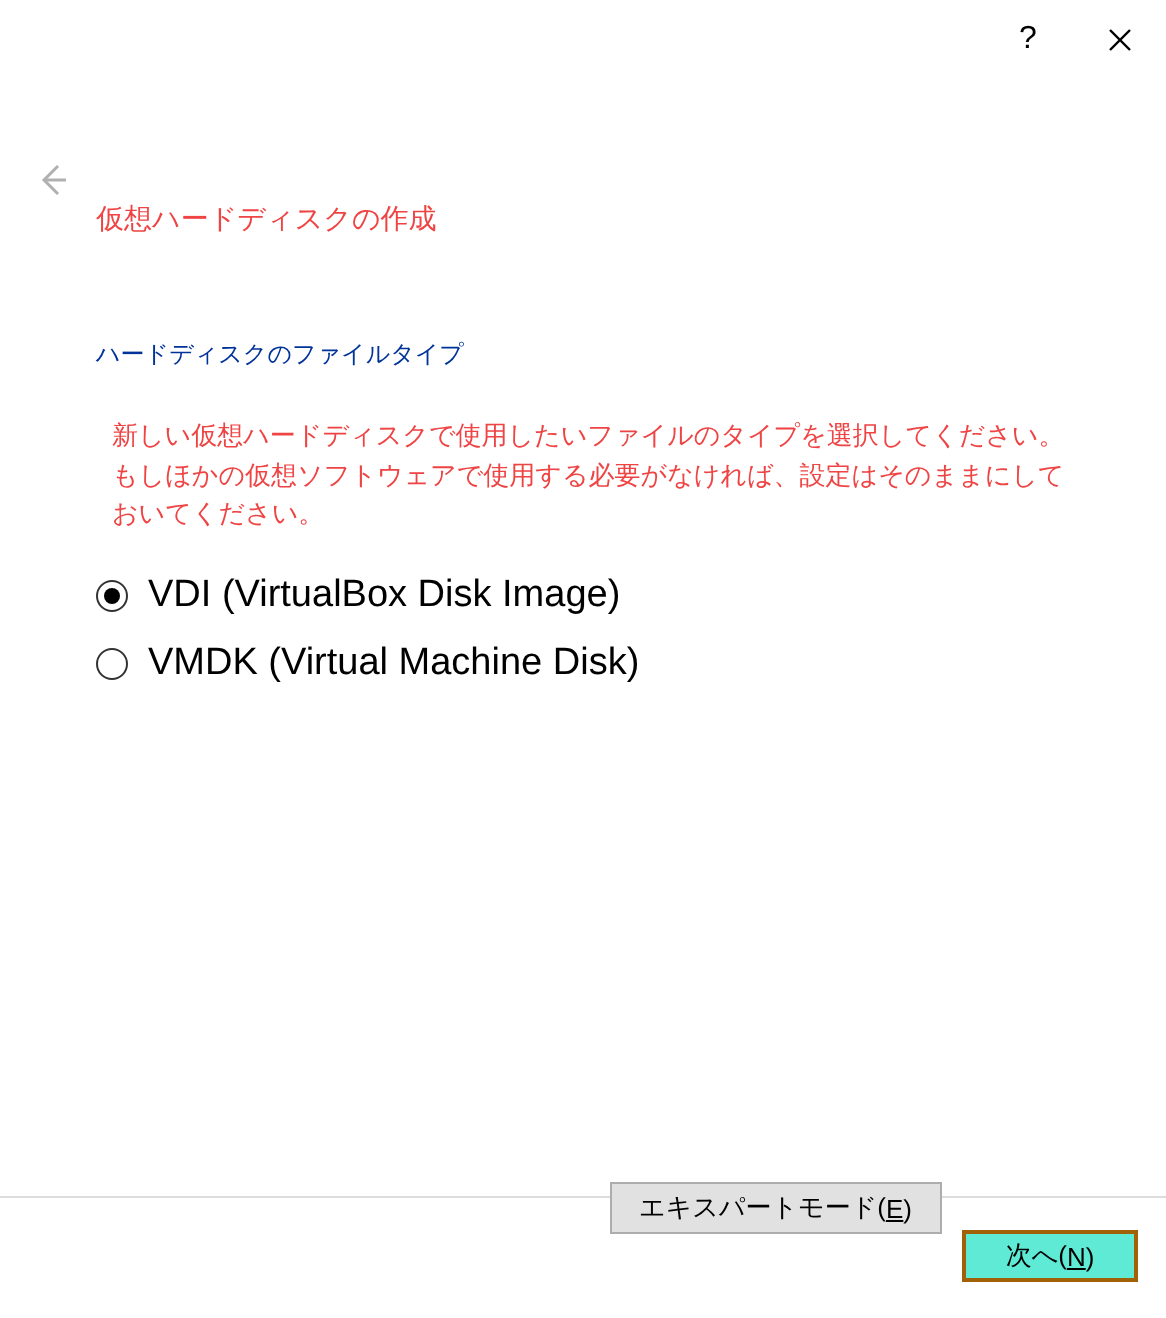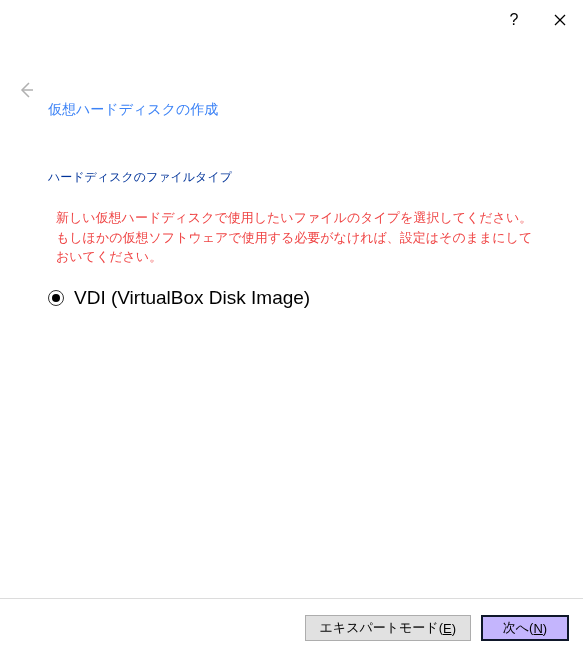--- a/index.html
+++ b/index.html
@@ -54,21 +54,21 @@
       justify-content: center;
       margin-right: 8px;
       color: #b0b0b0;
     }
     .back-arrow svg {
       width: 18px;
       height: 18px;
     }
     .wizard-title {
       font-size: 14px;
-      color: #3b82f6;
+      color: #ef4444;
       margin-top: 41px;
     }
     .content {
       padding: 40px 40px 0 48px;
     }
     .section-heading {
       font-size: 12px;
       color: #003399;
       margin-bottom: 22px;
       font-weight: normal;
@@ -133,22 +133,23 @@
       font-size: 13px;
       background: #e1e1e1;
       border: 1px solid #adadad;
       display: flex;
       align-items: center;
       justify-content: center;
       cursor: pointer;
       font-family: inherit;
     }
     .btn.default {
-      border: 2px solid #0f172a;
-      background: #c4b5fd;
+      border: 2px solid #a16207;
+      background: #5eead4;
+      margin-top: 24px;
     }
     .btn .mnemonic {
       text-decoration: underline;
     }
   </style>
 </head>
 <body>
 
 <div class="titlebar">
   <div class="titlebar-btn help-btn">?</div>
@@ -171,20 +172,24 @@
 </div>
 
 <div class="content">
   <h2 class="section-heading">ハードディスクのファイルタイプ</h2>
   <p class="description">新しい仮想ハードディスクで使用したいファイルのタイプを選択してください。もしほかの仮想ソフトウェアで使用する必要がなければ、設定はそのままにしておいてください。</p>
 
   <div class="radio-group">
     <div class="radio-option">
       <span class="radio-circle selected"></span>
       <span class="radio-label">VDI (VirtualBox Disk Image)</span>
+    </div>
+    <div class="radio-option">
+      <span class="radio-circle"></span>
+      <span class="radio-label">VMDK (Virtual Machine Disk)</span>
     </div>
   </div>
 </div>
 
 <div class="separator"></div>
 
 <div class="button-bar">
   <button class="btn">
       <span>エキスパートモード(</span>
       <span class="mnemonic">E</span>

